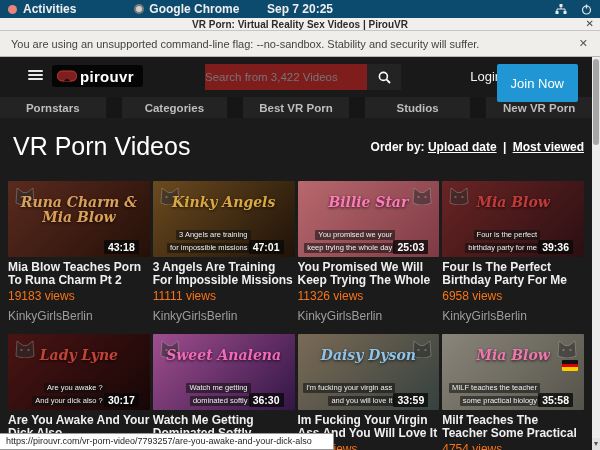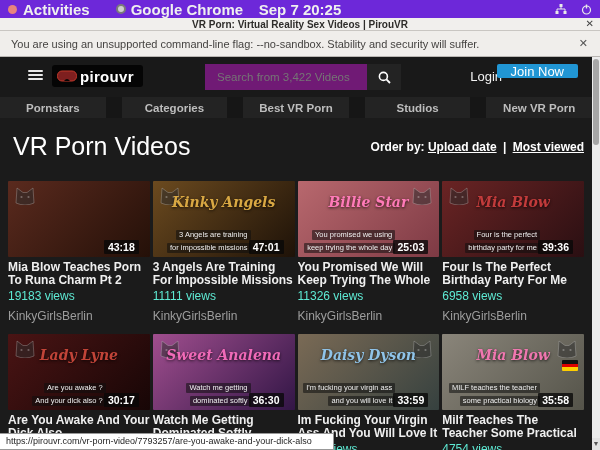--- a/index.html
+++ b/index.html
@@ -1,21 +1,21 @@
 <!DOCTYPE html>
 <html><head>
 <meta charset="utf-8">
 <style>
   html,body{margin:0;padding:0;background:#333;}
   .screen{position:relative;width:600px;height:450px;overflow:hidden;
           font-family:"Liberation Sans",sans-serif;background:#1a1a1a;}
 
   
-  .sysbar{position:absolute;left:0;top:0;width:600px;height:18px;background:#6d28d9;
-          color:#efefef;font-size:15px;display:flex;align-items:center;}
+  .sysbar{position:absolute;left:0;top:0;width:600px;height:18px;background:#0c4a6e;
+          color:#efefef;font-size:12px;display:flex;align-items:center;gap:32px;}
   .sys-left{display:flex;align-items:center;gap:6px;margin-left:8px;}
   .rec-dot{width:9px;height:9px;border-radius:50%;background:#e8837e;display:inline-block;}
   .sys-activities{font-weight:bold;}
   .sys-app{display:flex;align-items:center;gap:5px;margin-left:26px;font-weight:bold;}
   .chrome-ico{width:10px;height:10px;border-radius:50%;background:#cfcfcf;
               border:2px solid #7a7a7a;box-sizing:border-box;}
   .sys-clock{position:absolute;left:0;right:0;text-align:center;font-weight:bold;}
   .sys-right{position:absolute;right:8px;top:0;height:18px;display:flex;align-items:center;gap:14px;}
   .sys-right svg{display:block;}
 
@@ -36,30 +36,30 @@
   .webpage{position:absolute;left:0;top:57px;width:592px;height:393px;background:#1b1b1b;overflow:hidden;}
 
   
   .site-header{position:relative;width:100%;height:40px;background:#191919;}
   .hamburger{position:absolute;left:28px;top:13px;width:15px;height:13px;cursor:pointer;}
   .hamburger i{display:block;height:2px;background:#e9e9e9;margin-bottom:2px;border-radius:1px;}
   .logo{position:absolute;left:52px;top:8px;height:22px;background:#050505;border-radius:3px;
         display:flex;align-items:center;padding:0 9px 0 5px;cursor:pointer;}
   .logo-text{color:#fff;font-weight:bold;font-size:15px;letter-spacing:.3px;margin-left:3px;}
   .searchbox{position:absolute;left:205px;top:7px;display:flex;}
-  .searchbox input{width:162px;height:26px;background:#701a75;border:none;outline:none;
-        color:#9a9a9a;font-size:11.5px;padding:0 12px;font-family:"Liberation Sans",sans-serif;box-sizing:border-box;}
+  .searchbox input{width:162px;height:26px;background:#7f1d1d;border:none;outline:none;
+        color:#9a9a9a;font-size:11.5px;padding:0 0;font-family:"Liberation Sans",sans-serif;box-sizing:border-box;}
   .search-btn{width:34px;height:26px;background:#232323;border:none;cursor:pointer;
         display:flex;align-items:center;justify-content:center;}
   .login{position:absolute;right:90px;top:12px;color:#f2f2f2;font-size:13px;cursor:pointer;}
-  .join-btn{position:absolute;right:14px;top:7px;height:14px;padding:0 14px;border:none;border-radius:2px;
+  .join-btn{position:absolute;right:14px;top:7px;height:38px;padding:0 14px;border:none;border-radius:2px;
         background:#2196d4;color:#fff;font-size:13px;font-family:"Liberation Sans",sans-serif;cursor:pointer;}
 
   
-  .site-nav{display:flex;width:100%;height:21px;background:#161616;gap:16px;justify-content:center;}
+  .site-nav{display:flex;width:100%;height:21px;background:#161616;gap:16px;}
   .nav-item{flex:1;background:#232323;color:#bdbdbd;font-size:11.5px;font-weight:bold;
         display:flex;align-items:center;justify-content:center;cursor:pointer;}
 
   
   .head-row{position:relative;height:62px;}
   .page-title{position:absolute;left:13px;top:14px;color:#fff;font-size:25px;font-weight:400;}
   .orderby{position:absolute;right:8px;top:22px;color:#fff;font-size:12px;font-weight:bold;}
   .orderby a{color:#fff;text-decoration:underline;cursor:pointer;}
   .orderby .sep{margin:0 3px;font-weight:bold;}
 
@@ -78,21 +78,21 @@
          padding:0 3px;border-radius:1px;margin-top:1px;white-space:nowrap;}
   .catlogo{position:absolute;top:4px;width:24px;height:20px;opacity:.75;}
   .catlogo.left{left:5px;} .catlogo.right{right:5px;}
   .flag-de{position:absolute;right:6px;top:26px;width:16px;height:11px;display:none;
          flex-direction:column;border-radius:1px;overflow:hidden;}
   .flag-de i{flex:1;display:block;}
   .flag-de i:nth-child(1){background:#111;} .flag-de i:nth-child(2){background:#d00;}
   .flag-de i:nth-child(3){background:#ffce00;}
   .vtitle{margin-top:4px;color:#efefef;font-size:12px;font-weight:bold;line-height:13px;
           height:26px;overflow:hidden;}
-  .vviews{margin-top:2px;color:#5eead4;font-size:12px;}
+  .vviews{margin-top:2px;color:#f97316;font-size:12px;}
   .vstudio{display:block;margin-top:6px;color:#9d9d9d;font-size:12px;cursor:pointer;text-decoration:none;}
 
   
   .status-tip{position:absolute;left:0;top:433px;width:334px;height:17px;background:#fff;
         border:1px solid #989898;border-left:none;box-sizing:border-box;color:#1f1f1f;
         font-size:9px;line-height:15px;padding:0 6px;white-space:nowrap;overflow:hidden;z-index:5;}
 
   
   .scrollbar{position:absolute;right:0;top:57px;width:8px;height:393px;background:#ececec;z-index:6;}
   .scroll-thumb{position:absolute;top:2px;left:1px;width:6px;height:86px;background:#a6a6a6;border-radius:3px;}
@@ -185,20 +185,21 @@
     </div>
 
     <div class="vgrid" id="grid-root">
   <div class="vcard">
     <div class="vthumb" style="background: linear-gradient(135deg, rgb(90, 42, 30), rgb(36, 16, 8));">
       <svg class="catlogo left" viewBox="0 0 24 20">
         <path d="M3 18 L4 3 L10 7.5 H14 L20 3 L21 18 Q12 22 3 18 Z" fill="rgba(45,45,45,0.7)" stroke="rgba(190,190,190,0.45)" stroke-width="1"></path>
         <circle cx="8.5" cy="12" r="1.1" fill="rgba(210,210,210,0.5)"></circle>
         <circle cx="15.5" cy="12" r="1.1" fill="rgba(210,210,210,0.5)"></circle>
       </svg>
+      <div class="overlayname" style="color: rgb(217, 160, 90);">Runa Charm &amp; Mia Blow</div>
       <div class="captions"></div>
 
       <span class="duration">43:18</span>
     </div>
     <div class="vtitle">Mia Blow Teaches Porn To Runa Charm Pt 2</div>
     <div class="vviews">19183 views</div>
     <a class="vstudio">KinkyGirlsBerlin</a>
   </div>
 
   <div class="vcard">
@@ -219,21 +220,21 @@
   </div>
 
   <div class="vcard">
     <div class="vthumb" style="background: linear-gradient(135deg, rgb(184, 104, 110), rgb(126, 58, 68));">
       <svg class="catlogo right" viewBox="0 0 24 20">
         <path d="M3 18 L4 3 L10 7.5 H14 L20 3 L21 18 Q12 22 3 18 Z" fill="rgba(45,45,45,0.7)" stroke="rgba(190,190,190,0.45)" stroke-width="1"></path>
         <circle cx="8.5" cy="12" r="1.1" fill="rgba(210,210,210,0.5)"></circle>
         <circle cx="15.5" cy="12" r="1.1" fill="rgba(210,210,210,0.5)"></circle>
       </svg>
       <div class="overlayname" style="color: rgb(255, 122, 184);">Billie Star</div>
-      <div class="captions"><span>You promised we using</span><br><span>keep trying the whole day</span><br></div>
+      <div class="captions"><span>You promised we your</span><br><span>keep trying the whole day</span><br></div>
 
       <span class="duration">25:03</span>
     </div>
     <div class="vtitle">You Promised We Will Keep Trying The Whole Day</div>
     <div class="vviews">11326 views</div>
     <a class="vstudio">KinkyGirlsBerlin</a>
   </div>
 
   <div class="vcard">
     <div class="vthumb" style="background: linear-gradient(135deg, rgb(106, 36, 36), rgb(42, 15, 18));">

